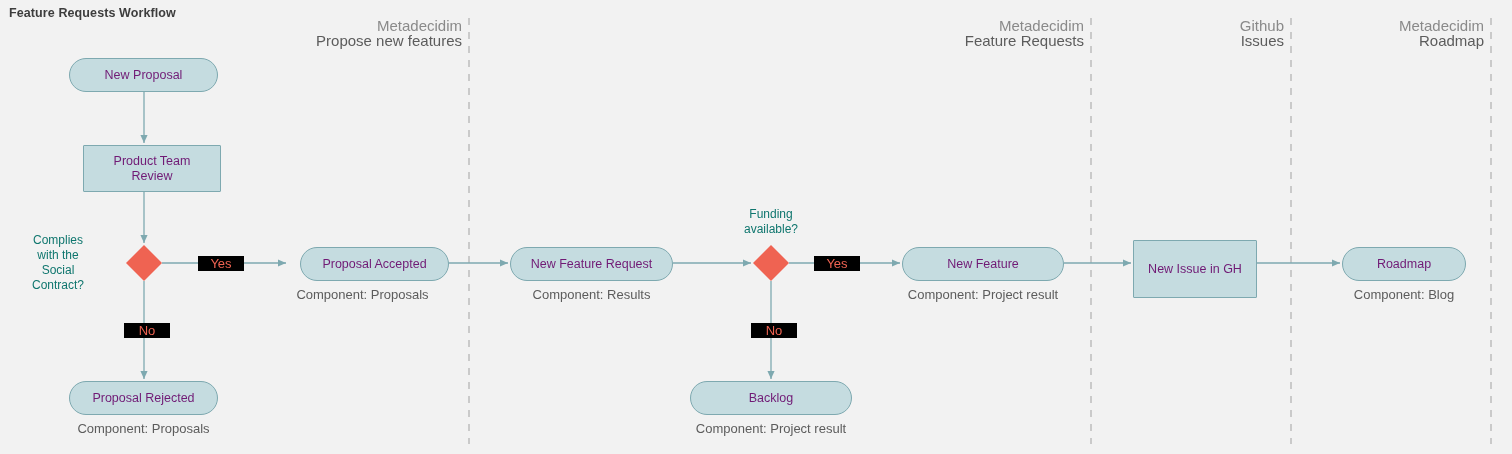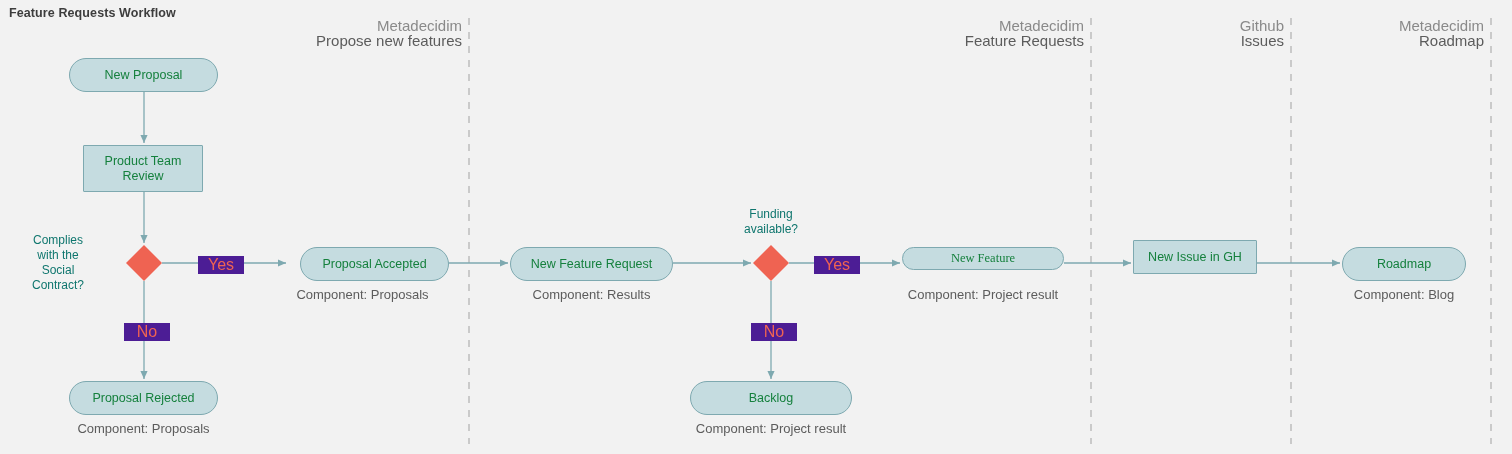--- a/index.html
+++ b/index.html
@@ -45,40 +45,40 @@
 
   .node {
     position: absolute;
     box-sizing: border-box;
     display: flex;
     align-items: center;
     justify-content: center;
     text-align: center;
     background: #c5dce0;
     border: 1.4px solid #7ea9b0;
-    color: #15803d;
+    color: #701a75;
     font-size: 12.5px;
     line-height: 15px;
   }
   .node.pill { border-radius: 999px; }
   .node.rect { border-radius: 1px; }
 
   .caption {
     position: absolute;
     text-align: center;
     font-size: 13px;
     color: #5c5c5c;
     white-space: nowrap;
   }
   .edge-label {
     position: absolute;
     text-align: center;
-    font-size: 16px;
+    font-size: 13px;
     color: #ef6352;
-    background: #4c1d95;
+    background: #000000;
     padding: 0 3px;
     white-space: nowrap;
   }
   .decision-label {
     position: absolute;
     text-align: center;
     font-size: 12px;
     line-height: 15px;
     color: #0f766e;
     white-space: nowrap;
@@ -136,44 +136,44 @@
       </div>
       <div class="lane-label" style="right: 28px; top: 18px;">
         <span class="lane-l1">Metadecidim</span>
         <span class="lane-l2">Roadmap</span>
       </div>
     </div>
   <div id="nodes-layer">
       <div class="node pill" style="left: 69px; top: 58px; width: 149px; height: 34px;">
         <span>New Proposal</span>
       </div>
-      <div class="node rect" style="left: 83px; top: 145px; width: 120px; height: 47px;">
+      <div class="node rect" style="left: 83px; top: 145px; width: 138px; height: 47px;">
         <span>Product Team<br>Review</span>
       </div>
       <div class="node pill" style="left: 69px; top: 381px; width: 149px; height: 34px; align-items: center;">
         <span>Proposal Rejected</span>
       </div>
       <div class="caption" style="left: -6.5px; top: 421px; width: 300px;">Component: Proposals</div>
       <div class="node pill" style="left: 300px; top: 247px; width: 149px; height: 34px;">
         <span>Proposal Accepted</span>
       </div>
       <div class="caption" style="left: 212.5px; top: 287px; width: 300px;">Component: Proposals</div>
       <div class="node pill" style="left: 510px; top: 247px; width: 163px; height: 34px; text-align: center;">
         <span>New Feature Request</span>
       </div>
       <div class="caption" style="left: 441.5px; top: 287px; width: 300px;">Component: Results</div>
       <div class="node pill" style="left: 690px; top: 381px; width: 162px; height: 34px;">
         <span>Backlog</span>
       </div>
       <div class="caption" style="left: 621px; top: 421px; width: 300px;">Component: Project result</div>
-      <div class="node pill" style="left: 902px; top: 247px; width: 162px; height: 23px; font-family: Liberation Serif, serif;">
+      <div class="node pill" style="left: 902px; top: 247px; width: 162px; height: 34px;">
         <span>New Feature</span>
       </div>
       <div class="caption" style="left: 833px; top: 287px; width: 300px;">Component: Project result</div>
-      <div class="node rect" style="left: 1133px; top: 240px; width: 124px; height: 34px;">
+      <div class="node rect" style="left: 1133px; top: 240px; width: 124px; height: 58px;">
         <span>New Issue in GH</span>
       </div>
       <div class="node pill" style="left: 1342px; top: 247px; width: 124px; height: 34px;">
         <span>Roadmap</span>
       </div>
       <div class="caption" style="left: 1254px; top: 287px; width: 300px;">Component: Blog</div>
     </div>
   <div id="labels-layer">
       <div class="decision-label" style="width: 120px; left: -2px; top: 233px; text-align: center;">Complies<br>with the<br>Social<br>Contract?</div>
       <div class="decision-label" style="width: 160px; left: 691px; top: 207px;">Funding<br>available?</div>

